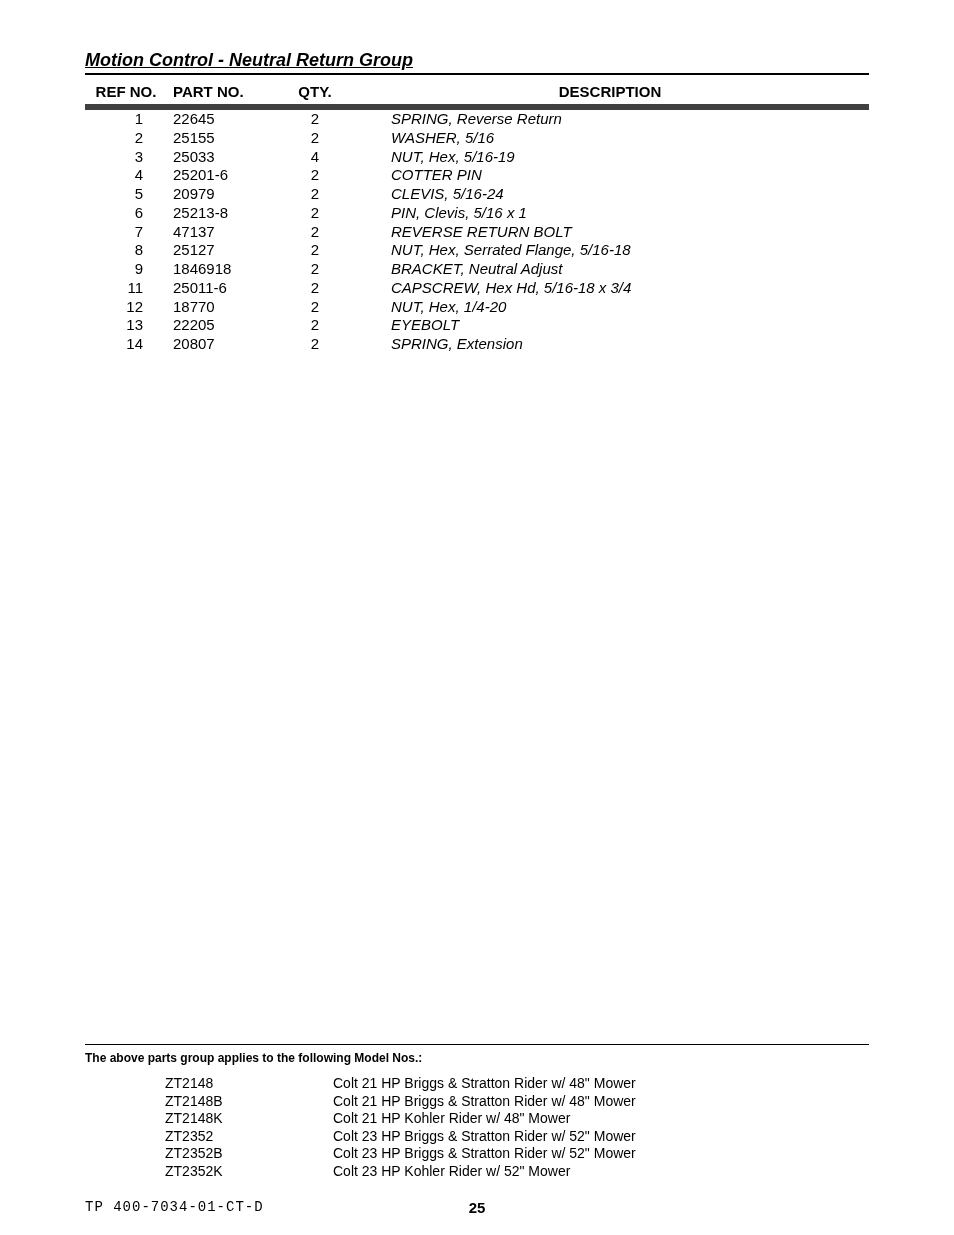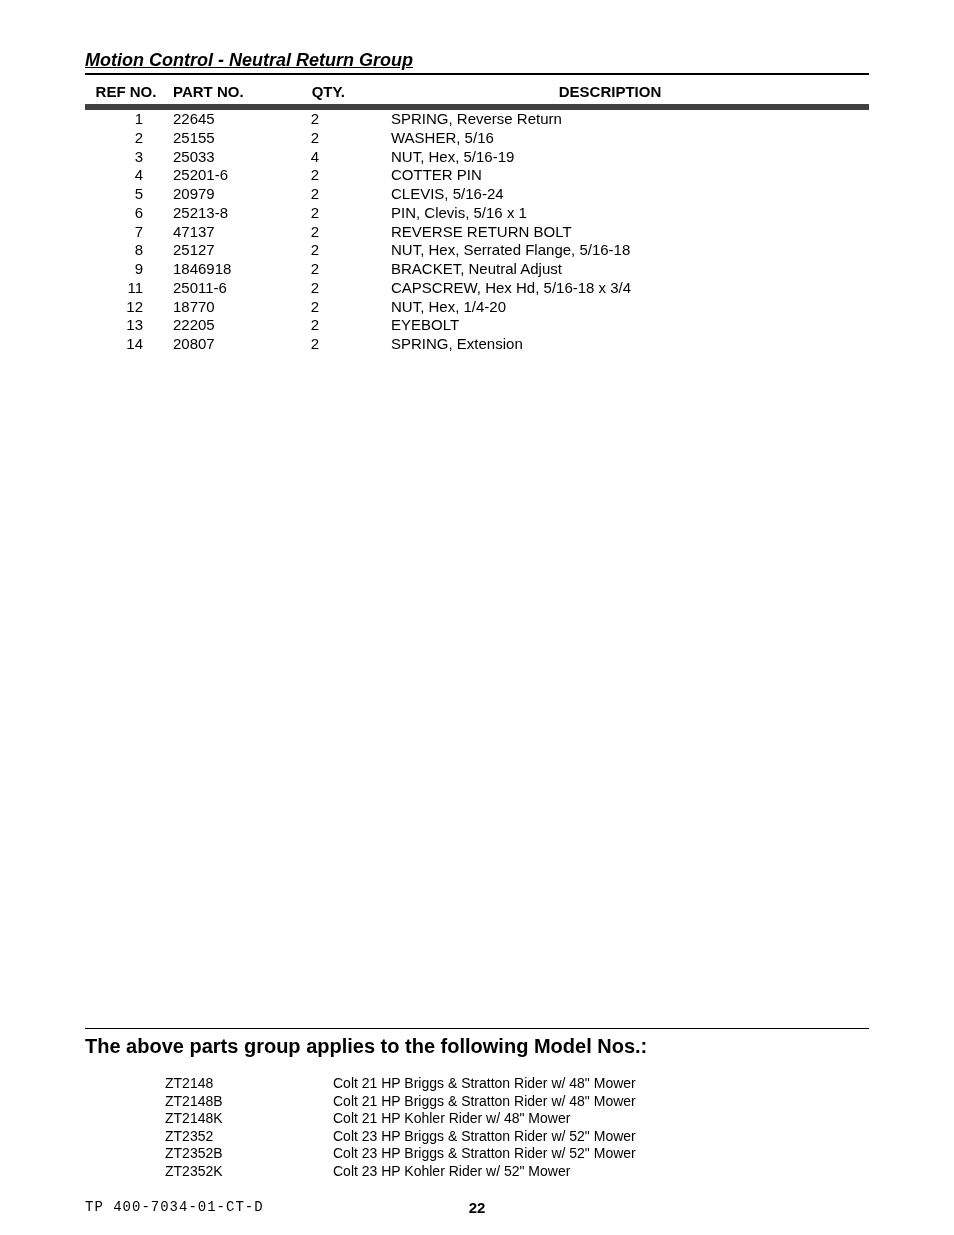--- a/index.html
+++ b/index.html
@@ -32,31 +32,31 @@
   }
   table.parts th {
     text-align: left;
     font-weight: bold;
     border-bottom: 6px solid #404040;
     padding: 2px 6px 4px 6px;
     white-space: nowrap;
   }
   table.parts th.ref { width: 70px; text-align: center; }
   table.parts th.part { width: 100px; text-align: left; }
-  table.parts th.qty { width: 60px; text-align: right; }
+  table.parts th.qty { width: 60px; text-align: center; }
   table.parts th.desc { text-align: center; }
   table.parts td {
     padding: 0 6px;
     vertical-align: top;
     line-height: 1.25;
   }
   table.parts td.ref { text-align: right; padding-right: 24px; }
   table.parts td.part { text-align: left; }
   table.parts td.qty { text-align: center; }
-  table.parts td.desc { text-align: left; padding-left: 40px; }
+  table.parts td.desc { text-align: left; padding-left: 40px; font-style: italic; }
   .footnotes {
     position: absolute;
     left: 85px;
     right: 85px;
     bottom: 200px;
     font-weight: bold;
     font-size: 15px;
   }
   .models-wrap {
     position: absolute;
@@ -64,22 +64,22 @@
     right: 85px;
     bottom: 55px;
   }
   .models-rule {
     border-top: 1px solid #000;
     height: 0;
     margin-bottom: 6px;
   }
   .models-caption {
     font-weight: bold;
-    font-size: 20px;
-    margin-bottom: 17px;
+    font-size: 12px;
+    margin-bottom: 10px;
   }
   table.models {
     border-collapse: collapse;
     font-size: 14px;
   }
   table.models td {
     padding: 0 4px;
     line-height: 1.25;
     vertical-align: top;
   }
@@ -238,17 +238,17 @@
           <tr>
             <td class="mno">ZT2352K</td>
             <td>Colt 23 HP Kohler Rider w/ 52" Mower</td>
           </tr>
         </tbody>
     </table>
   </div>
 
   <div class="footer">
     <span class="docref">TP 400-7034-01-CT-D</span>
-    <span class="pagenum">22</span>
+    <span class="pagenum">25</span>
     <span></span>
   </div>
 
 </div>
 
 </body></html>

